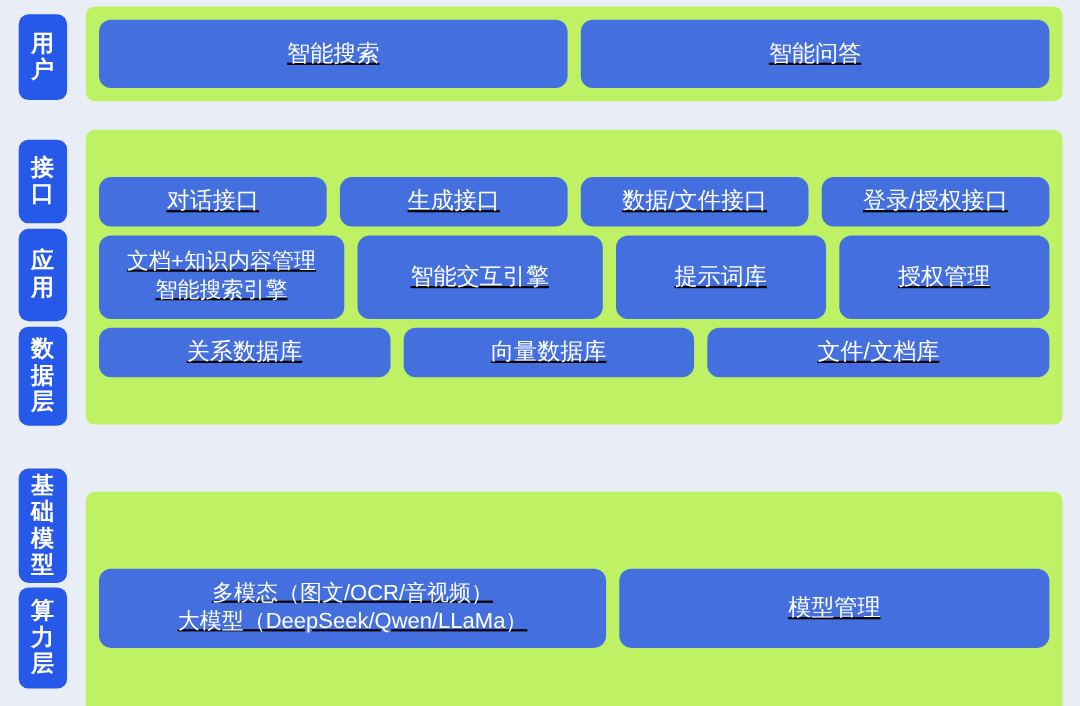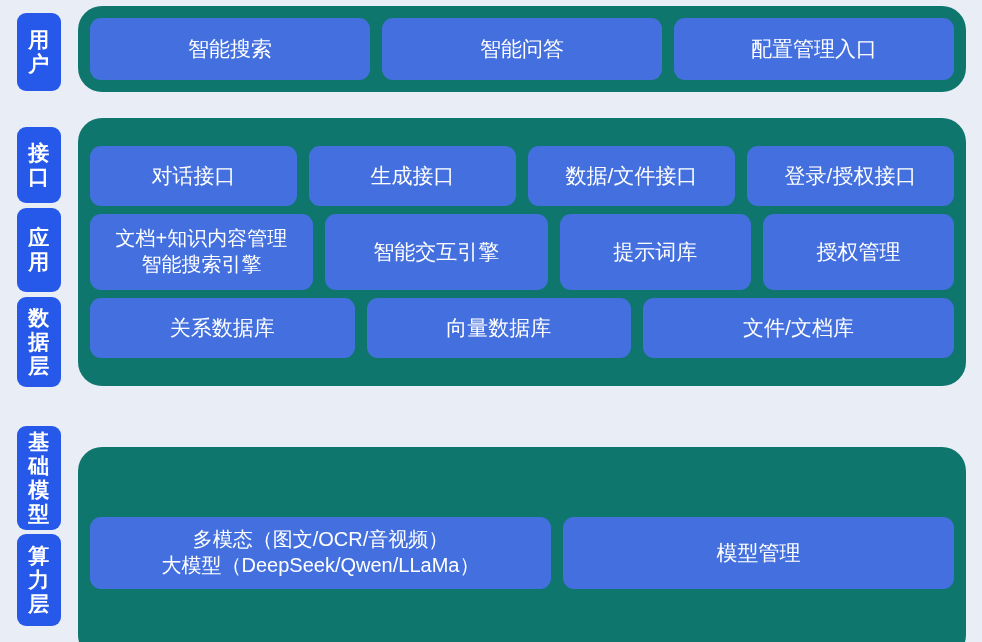--- a/index.html
+++ b/index.html
@@ -49,29 +49,30 @@
     font-weight: 700;
     line-height: 1.14;
     letter-spacing: 0.5px;
     box-sizing: border-box;
     padding: 7px 0;
   }
   .badge span { display: block; }
 
   .panel {
     flex: 1 1 auto;
-    background: #0f766e;
-    border-radius: 24px;
+    background: #bef264;
+    border-radius: 8px;
     margin: 6px 16px 6px 0;
     padding: 9px 12px;
     box-sizing: border-box;
     display: flex;
     flex-direction: column;
     justify-content: center;
     gap: 8px;
+    text-decoration: underline;
   }
 
   .row {
     display: flex;
     gap: 12px;
     align-items: stretch;
   }
 
   .node {
     background: #4470df;
@@ -94,21 +95,21 @@
   
   #stage-user      { top: 0px;   height: 104px; }
   #stage-core      { top: 112px; height: 290px; }
   #stage-infra     { top: 410px; height: 232px; }
 
   #stage-user .panel   { height: 86px; }
   #stage-user .node    { height: 62px; }
 
   #stage-core .badge-col { gap: 5px; }
   #stage-core .panel   { height: 268px; }
-  #stage-core .node    { height: 60px; }
+  #stage-core .node    { height: 45px; }
   #stage-core .row.app .node { height: 76px; }
 
   #stage-infra .panel  { height: 212px; margin-top: 37px; }
   #stage-infra .row.models .node { height: 72px; }
   #stage-infra .row.compute .node { height: 88px; }
 
   
   #badge-user      { height: 78px; }
   #badge-interface { height: 76px; }
   #badge-app       { height: 84px; }
@@ -128,21 +129,20 @@
   <div class="badge-col">
     <div class="badge" id="badge-user">
       <span>用</span>
       <span>户</span>
     </div>
   </div>
   <div class="panel">
     <div class="row">
       <div class="node w-sm">智能搜索</div>
       <div class="node w-sm">智能问答</div>
-      <div class="node w-sm">配置管理入口</div>
     </div>
   </div>
 </section>
 
 <section class="stage" id="stage-core">
   <div class="badge-col">
     <div class="badge" id="badge-interface">
       <span>接</span>
       <span>口</span>
     </div>

